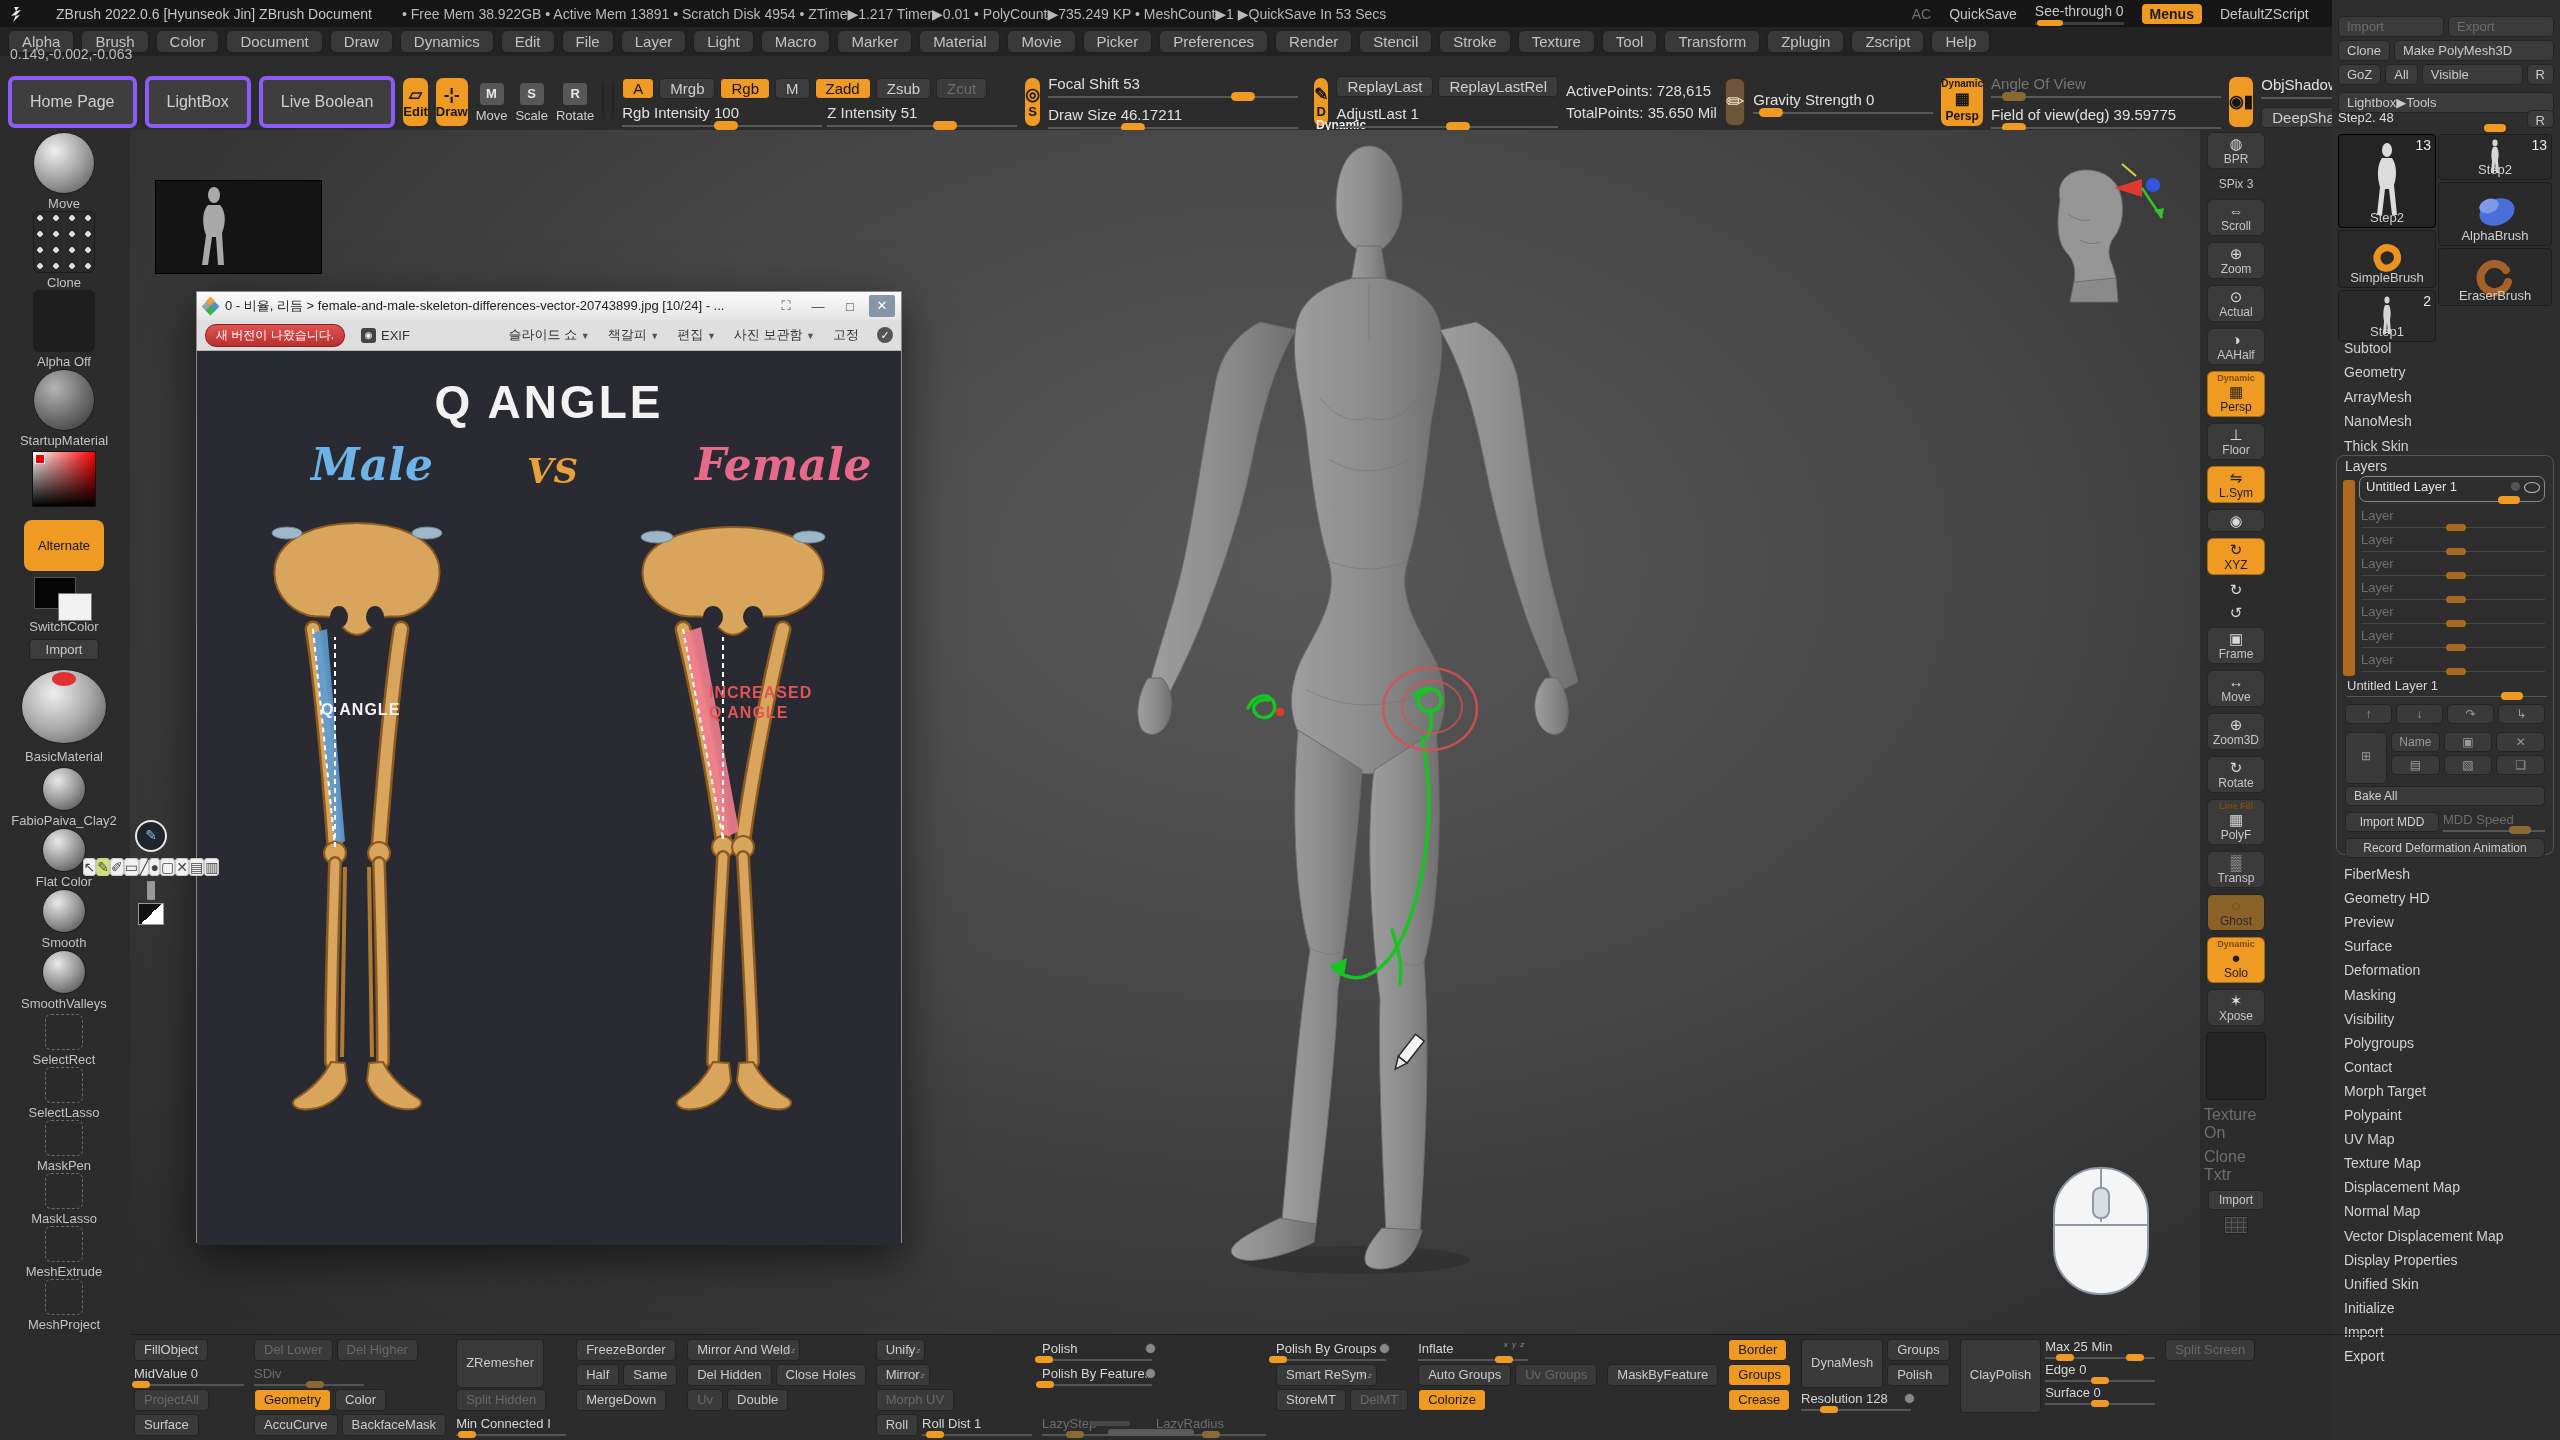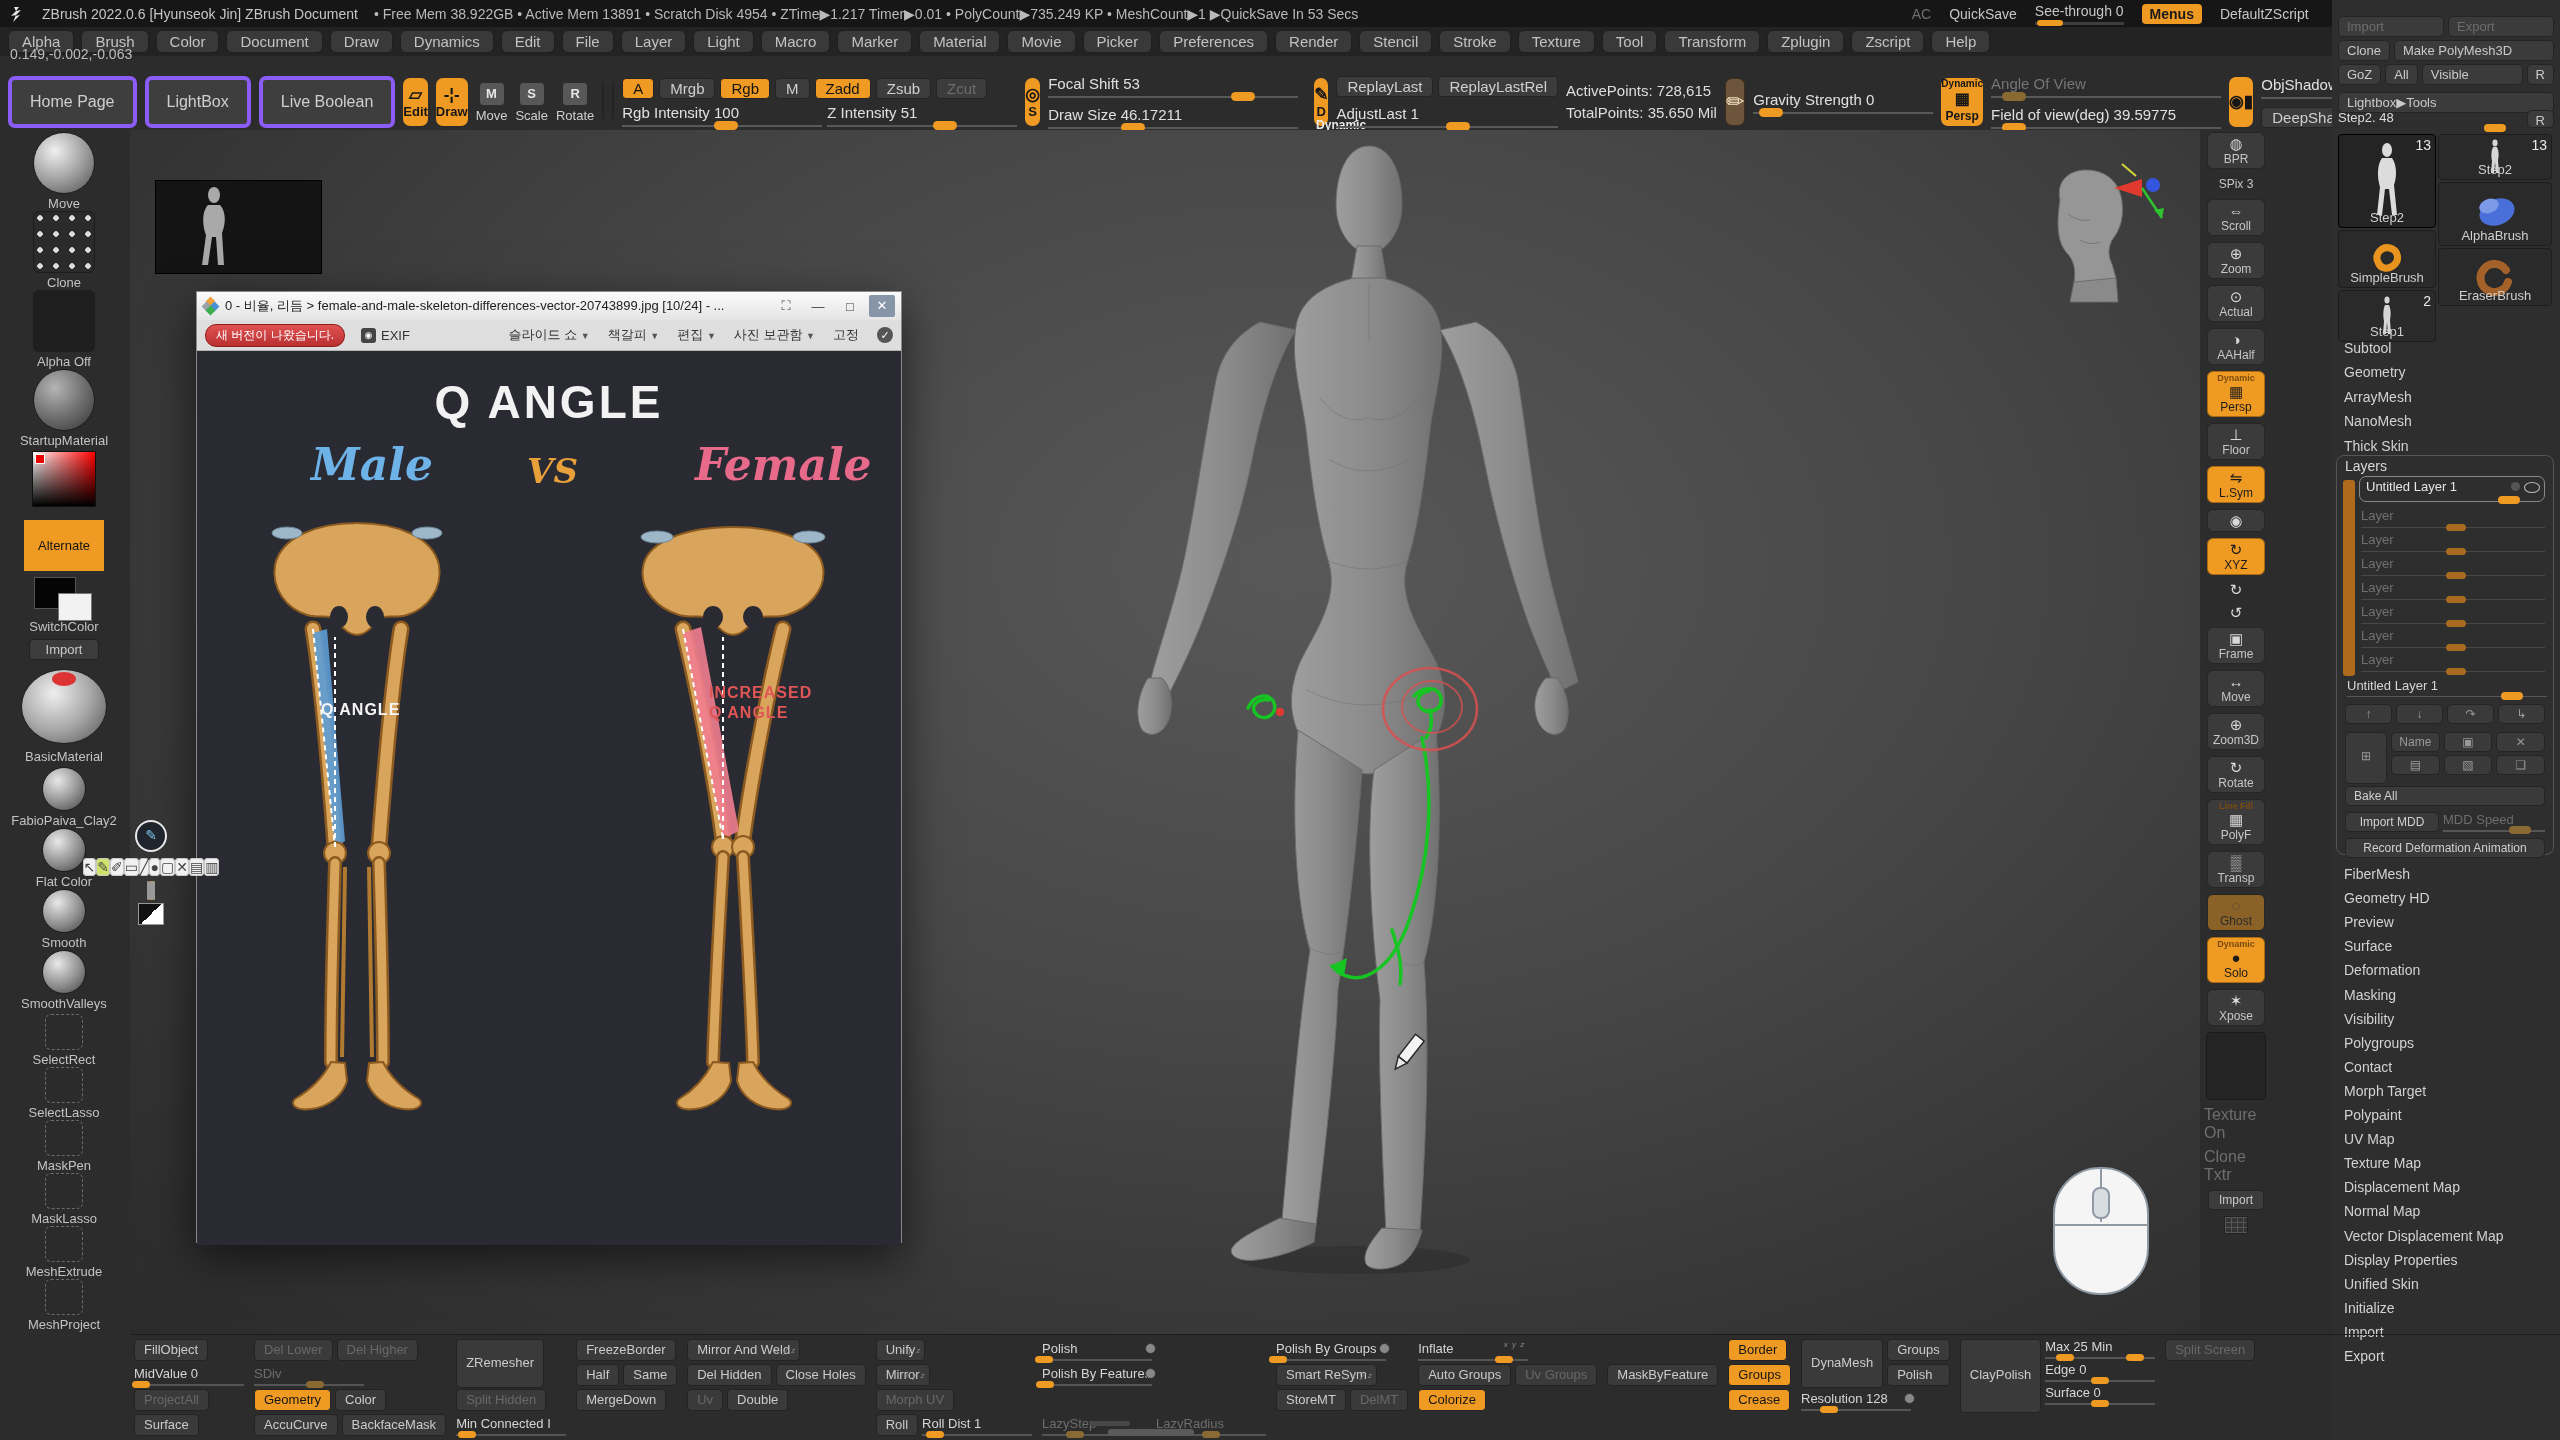--- a/index.html
+++ b/index.html
@@ -1,18 +1,18 @@
 <!DOCTYPE html>
 <html><head>
 <meta charset="utf-8">
 <style>
   html,body{margin:0;padding:0;background:#1a1a1a}
   #app{position:relative;width:2560px;height:1440px;background:#2c2c2c;font-family:"Liberation Sans",sans-serif;overflow:hidden;color:#cfcfcf}
   
-  .titlebar{position:absolute;left:0;top:0;width:100%;height:27px;background:#161616;display:flex;align-items:center;font-size:14px;color:#c6c6c6;gap:16px;padding-left:8px;box-sizing:border-box}
+  .titlebar{position:absolute;left:0;top:0;width:100%;height:27px;background:#161616;display:flex;align-items:center;font-size:14px;color:#c6c6c6;gap:30px;padding-left:8px;box-sizing:border-box}
   .titlebar .stats{color:#b9b9b9}
   .tb-right{margin-left:auto;display:flex;align-items:center;gap:18px;padding-right:14px}
   .tb-right .dim{color:#6f6f6f}
   .seethrough{position:relative;padding-bottom:6px}
   .seethrough .tr{position:absolute;left:0;right:0;bottom:0;height:3px;background:#3d3d3d}
   .seethrough .kn{position:absolute;left:2px;bottom:-1px;width:26px;height:6px;border-radius:3px;background:#ef9a23}
   .menus-btn{background:#ef9a23;color:#1a1a1a;border-radius:4px;padding:2px 8px;font-weight:bold}
   .winbtn{color:#bbb;font-size:15px;padding:0 6px}
   
   .menubar{position:absolute;left:0;top:27px;width:100%;height:29px;background:#232323;display:flex;gap:7px;align-items:center;padding:0 8px;box-sizing:border-box}
@@ -48,21 +48,21 @@
   .ls-item{display:flex;flex-direction:column;align-items:center;gap:2px;font-size:13px;color:#c3c3c3}
   .ls-item .th{width:60px;height:60px;border-radius:6px;border:1px solid #1d1d1d;background:#262626}
   .ls-item[data-thumb=sphere] .th{border-radius:50%;background:radial-gradient(circle at 35% 30%,#f0f0f0,#9a9a9a 55%,#4a4a4a)}
   .ls-item[data-thumb=sphere-dark] .th{border-radius:50%;background:radial-gradient(circle at 35% 30%,#b5b5b5,#6a6a6a 55%,#333)}
   .ls-item[data-thumb=dots] .th{background:radial-gradient(circle at 6px 6px,#ddd 2.5px,transparent 3px) 0 0/16px 16px #2a2a2a}
   .ls-item[data-thumb=empty] .th{background:#1f1f1f}
   .ls-item[data-thumb=sphere-sm] .th{width:42px;height:42px;border-radius:50%;background:radial-gradient(circle at 35% 30%,#e8e8e8,#8f8f8f 55%,#404040)}
   .ls-item[data-thumb=square-sm] .th{width:36px;height:34px;background:#2b2b2b;border:1px dashed #6b6b6b}
   .picker{width:62px;height:62px;border:1px solid #111;background:linear-gradient(to bottom,rgba(0,0,0,0),#000),linear-gradient(to right,#fff,#f00);position:relative}
   .picker .mk{position:absolute;left:2px;top:2px;width:8px;height:8px;border:1px solid #fff;background:#e00}
-  .alt-btn{background:#ef9a23;color:#141414;font-size:13px;border-radius:0;padding:18px 14px;margin-top:10px}
+  .alt-btn{background:#ef9a23;color:#141414;font-size:13px;border-radius:8px;padding:18px 14px;margin-top:10px}
   .swatches{position:relative;width:64px;height:46px;margin-top:3px}
   .swatches .c1{position:absolute;left:2px;top:0;width:40px;height:30px;background:#050505;border:1px solid #555}
   .swatches .c2{position:absolute;left:26px;top:16px;width:32px;height:26px;background:#f2f2f2;border:1px solid #777}
   .ls-label{font-size:13px;color:#c3c3c3}
   .gray-btn{background:#3c3c3c;border:1px solid #222;border-radius:4px;color:#c9c9c9;font-size:13px;padding:2px 16px;margin:2px 0}
   .bigsphere{width:84px;height:84px;border-radius:50%;background:radial-gradient(circle at 38% 32%,#efefef,#a9a9a9 50%,#4f4f4f);position:relative;border:1px solid #222;margin:4px 0 2px}
   .bigsphere .cap{position:absolute;left:30px;top:2px;width:24px;height:14px;border-radius:50%;background:#d33}
   
   .annot{position:absolute;left:136px;top:820px;width:30px;display:flex;flex-direction:column;align-items:center;gap:3px;z-index:40}
   .annot .logo{width:28px;height:28px;border-radius:50%;background:#20242c;border:2px solid #e8e8e8;color:#7ec3ef;font-size:14px;text-align:center;line-height:26px}

